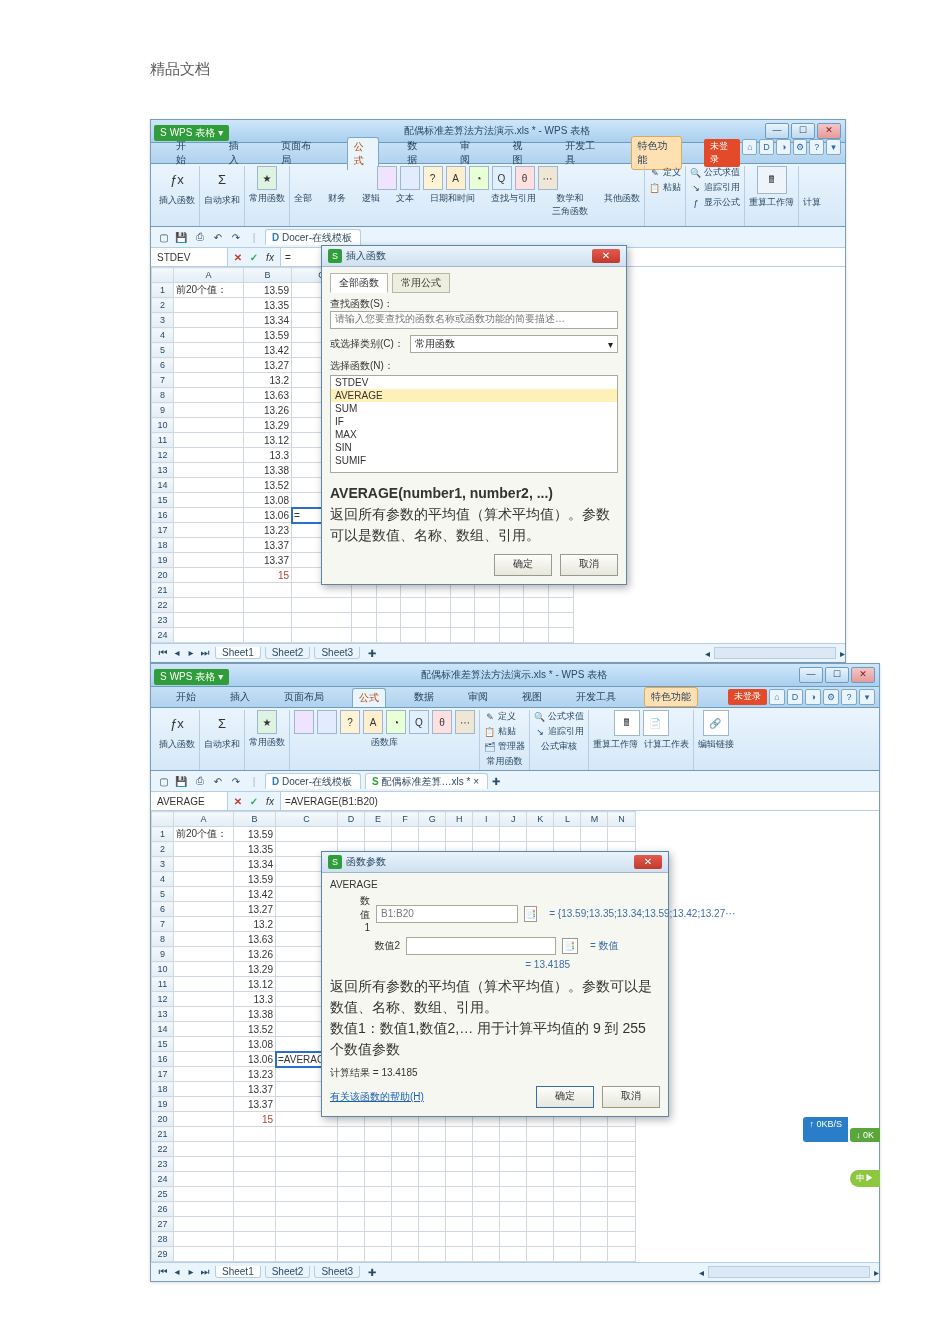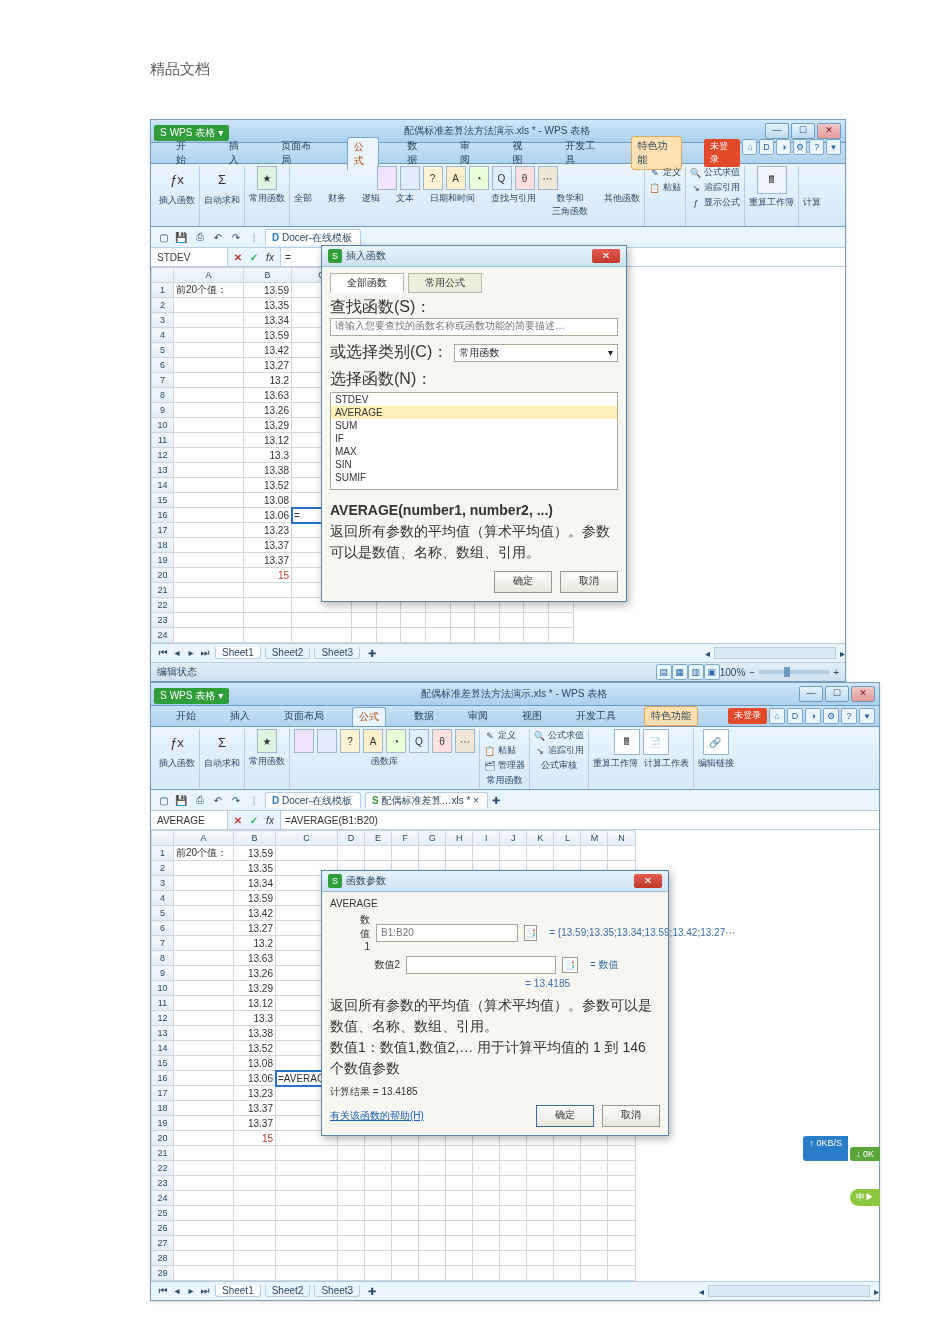--- a/index.html
+++ b/index.html
@@ -261,23 +261,23 @@
     border-radius: 2px; margin-right: 4px;
   }
   .dlg-title .dtitle { flex: 1; color: #2b4a64; font-size: 10px; }
   .dlg-title .close {
     width: 28px; height: 14px; background: linear-gradient(#e35b4f,#c03a2c);
     color: #fff; text-align: center; border-radius: 2px; font-size: 10px;
     line-height: 13px;
   }
   .dlg-body { padding: 6px 8px 8px 8px; }
   .dlg-tabs { display: flex; gap: 4px; margin-bottom: 4px; font-size: 10px; }
-  .dlg-tabs .tab { padding: 2px 16px; border: 1px solid #b7b7a7; background: #eeeede; }
+  .dlg-tabs .tab { padding: 2px 8px; border: 1px solid #b7b7a7; background: #eeeede; }
   .dlg-tabs .tab.active { background: #fff; border-bottom: 1px solid #fff; }
-  .dlg-label { color: #333; font-size: 16px; margin-top: 4px; }
+  .dlg-label { color: #333; font-size: 10px; margin-top: 4px; }
   .dlg-input {
     border: 1px solid #a9a99a; background: #fff;
     height: 16px; padding: 0 4px; font-size: 10px; color: #777;
   }
   .dlg-listbox {
     border: 1px solid #a9a99a; background: #fff;
     height: 96px; overflow: hidden; margin-top: 2px;
   }
   .dlg-listbox .item { padding: 1px 4px; font-size: 10px; }
   .dlg-listbox .item.sel { background: #fff1b8; }
@@ -901,34 +901,20 @@
       <span class="stab">Sheet1</span>
       <span class="stab" style="background:#eaf4fd">Sheet2</span>
       <span class="stab" style="background:#eaf4fd">Sheet3</span>
       <span style="padding:0 4px">✚</span>
       <div style="flex:1"></div>
       <span>◂</span>
       <div style="width:120px;height:10px;background:#dce8f3;border:1px solid #b5cee3"></div>
       <span>▸</span>
     </div>
 
-    <div class="status">
-      <span>编辑状态</span>
-      <div class="spacer"></div>
-      <span class="mini-ico">▤</span>
-      <span class="mini-ico">▦</span>
-      <span class="mini-ico">▥</span>
-      <span class="mini-ico">▣</span>
-      <div class="zoomer">
-        <span>100%</span>
-        <span>−</span>
-        <div class="zoom-track"></div>
-        <span>+</span>
-      </div>
-    </div>
 
   </div>
 
 
   <div class="shot" style="width:728px">
 
     <div class="titlebar">
       <div class="app-btn">
         <span>S</span>
         <span>WPS 表格</span>
@@ -1596,21 +1582,21 @@
           </div>
           <div class="farow">
             <span class="lbl">数值2</span>
             <input class="dlg-input val" value="" style="">
             <span class="pick">📑</span>
             <span class="preview">= 数值</span>
           </div>
           <div style="text-align:right;color:#3b6ea5;font-size:10px;margin:4px 90px 0 0">= 13.4185</div>
           <div class="dlg-desc" style="margin-top:6px">
             <span>返回所有参数的平均值（算术平均值）。参数可以是数值、名称、数组、引用。</span><br>
-            <span>数值1：数值1,数值2,… 用于计算平均值的 1 到 146 个数值参数</span>
+            <span>数值1：数值1,数值2,… 用于计算平均值的 9 到 255 个数值参数</span>
           </div>
           <div style="font-size:10px;margin-top:6px">计算结果 = 13.4185</div>
           <div style="display:flex;align-items:center;margin-top:6px">
             <span class="link">有关该函数的帮助(H)</span>
             <div style="flex:1"></div>
             <div class="dlg-btn" style="border:1px solid #3b6ea5">确定</div>
             <div class="dlg-btn" style="margin-left:8px">取消</div>
           </div>
         </div>
       </div>

